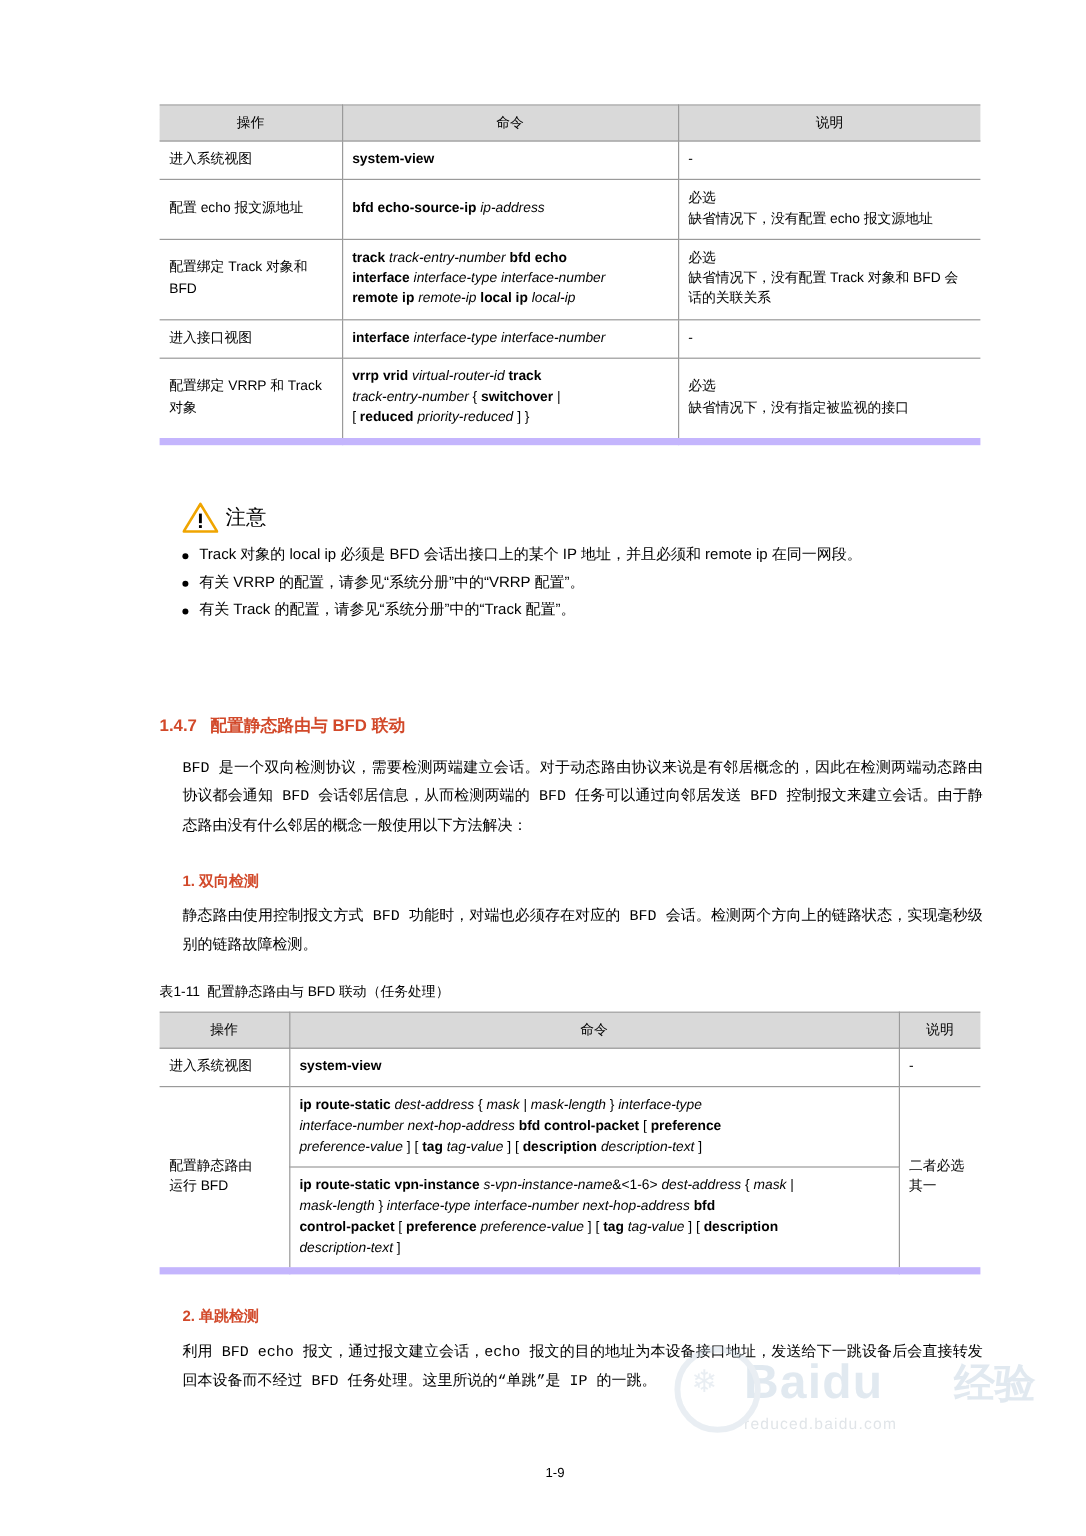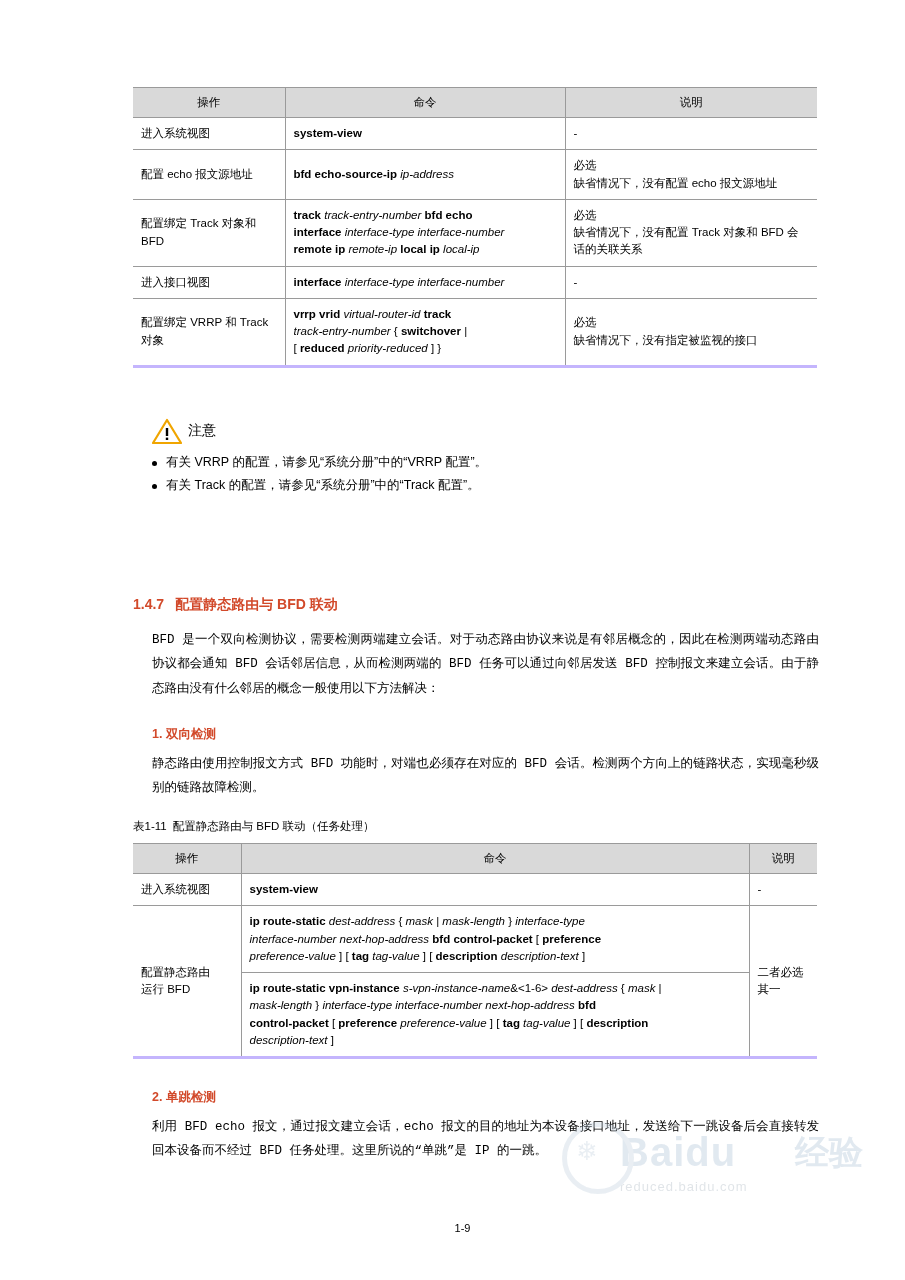--- a/index.html
+++ b/index.html
@@ -9,39 +9,39 @@
     color:#000;position:relative;overflow:hidden;
   }
   .page{position:absolute;left:0;top:0;width:905px;height:1280px;}
 
   
   .cap{font-size:11.5px;color:#000;}
   .cap .num{margin-right:6px;}
 
   
   table{border-collapse:collapse;table-layout:fixed;}
-  .tbl{width:684px;margin-left:133px;border-top:1px solid #9a9a9a;border-bottom:3px solid #c4b5fd;}
+  .tbl{width:684px;margin-left:133px;border-top:1px solid #9a9a9a;border-bottom:6px solid #c4b5fd;}
   .tbl th{
     background:#d9d9d9;font-weight:normal;font-size:11.5px;
     text-align:center;padding:7px 4px;border:1px solid #9a9a9a;
   }
   .tbl td{
     font-size:11.5px;padding:7px 8px;border:1px solid #9a9a9a;vertical-align:middle;
     line-height:1.5;
   }
   .tbl td.c1{text-align:left;}
   .tbl .nb-l{border-left:none;}
   .tbl .nb-r{border-right:none;}
   b.cmd{font-weight:bold;}
   i.arg{font-style:italic;}
 
   
   .note-head{display:flex;align-items:center;margin-left:133px;margin-top:34px;}
   .warn-ico{width:30px;height:26px;position:relative;margin-right:6px;}
-  .note-title{font-size:14px;}
+  .note-title{font-size:17px;}
   ul.notes{margin:7px 0 0 0;padding:0;list-style:none;}
   ul.notes li{
     position:relative;padding-left:14px;margin-left:152px;margin-right:86px;
     font-size:12.5px;line-height:1.85;text-align:justify;
   }
   ul.notes li:before{
     content:"";position:absolute;left:0;top:10px;width:5px;height:5px;border-radius:50%;
     background:#000;
   }
 
@@ -126,20 +126,21 @@
       <span class="warn-ico">
         <svg width="30" height="26" viewBox="0 0 30 26">
           <polygon points="15,2 29,25 1,25" fill="#ffffff" stroke="#f0a500" stroke-width="2.2" stroke-linejoin="round"></polygon>
           <rect x="13.8" y="10" width="2.4" height="8" fill="#000"></rect>
           <rect x="13.8" y="19.6" width="2.4" height="2.4" fill="#000"></rect>
         </svg>
       </span>
       <span class="note-title">注意</span>
     </div>
     <ul class="notes">
+      <li>Track 对象的 local ip 必须是 BFD 会话出接口上的某个 IP 地址，并且必须和 remote ip 在同一网段。</li>
       <li>有关 VRRP 的配置，请参见“系统分册”中的“VRRP 配置”。</li>
       <li>有关 Track 的配置，请参见“系统分册”中的“Track 配置”。</li>
     </ul>
   </div>
 
   <h2 class="sec" style="position:absolute;left:0;top:596px;">
     <span class="n">1.4.7</span><span>配置静态路由与 BFD 联动</span>
   </h2>
   <p class="body" style="position:absolute;left:0;top:628px;">BFD 是一个双向检测协议，需要检测两端建立会话。对于动态路由协议来说是有邻居概念的，因此在检测两端动态路由协议都会通知 BFD 会话邻居信息，从而检测两端的 BFD 任务可以通过向邻居发送 BFD 控制报文来建立会话。由于静态路由没有什么邻居的概念一般使用以下方法解决：</p>
 

